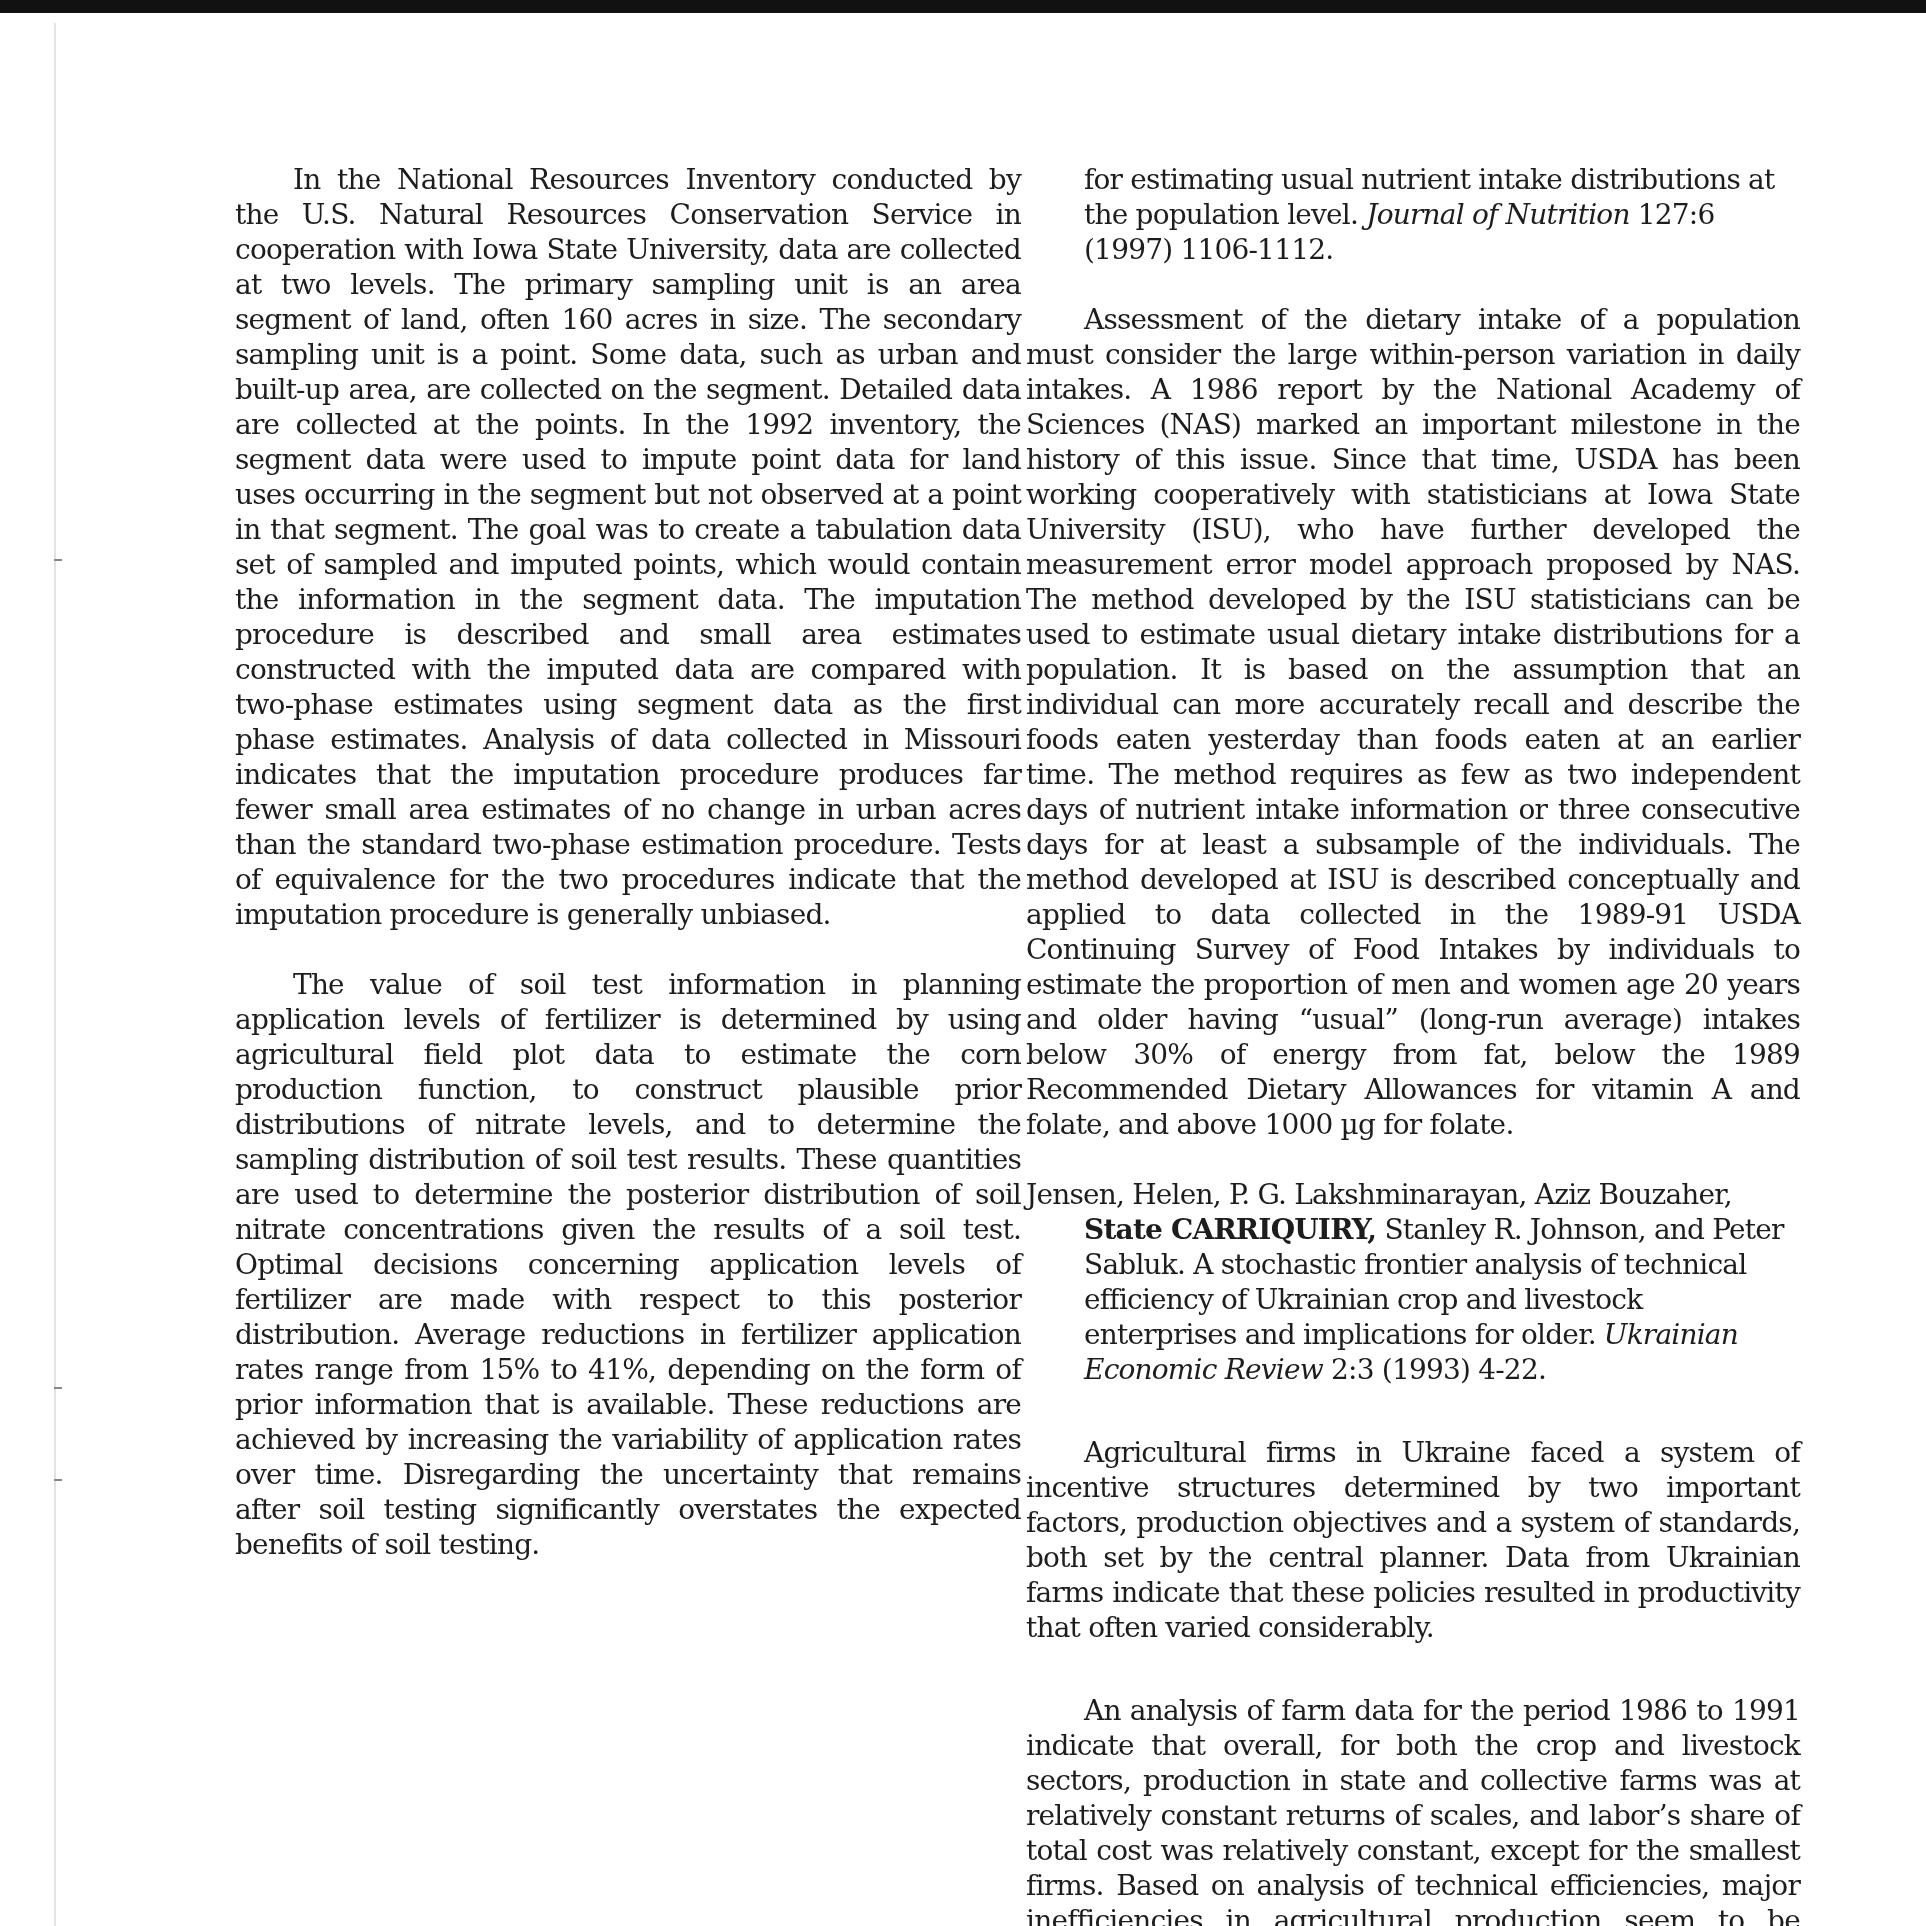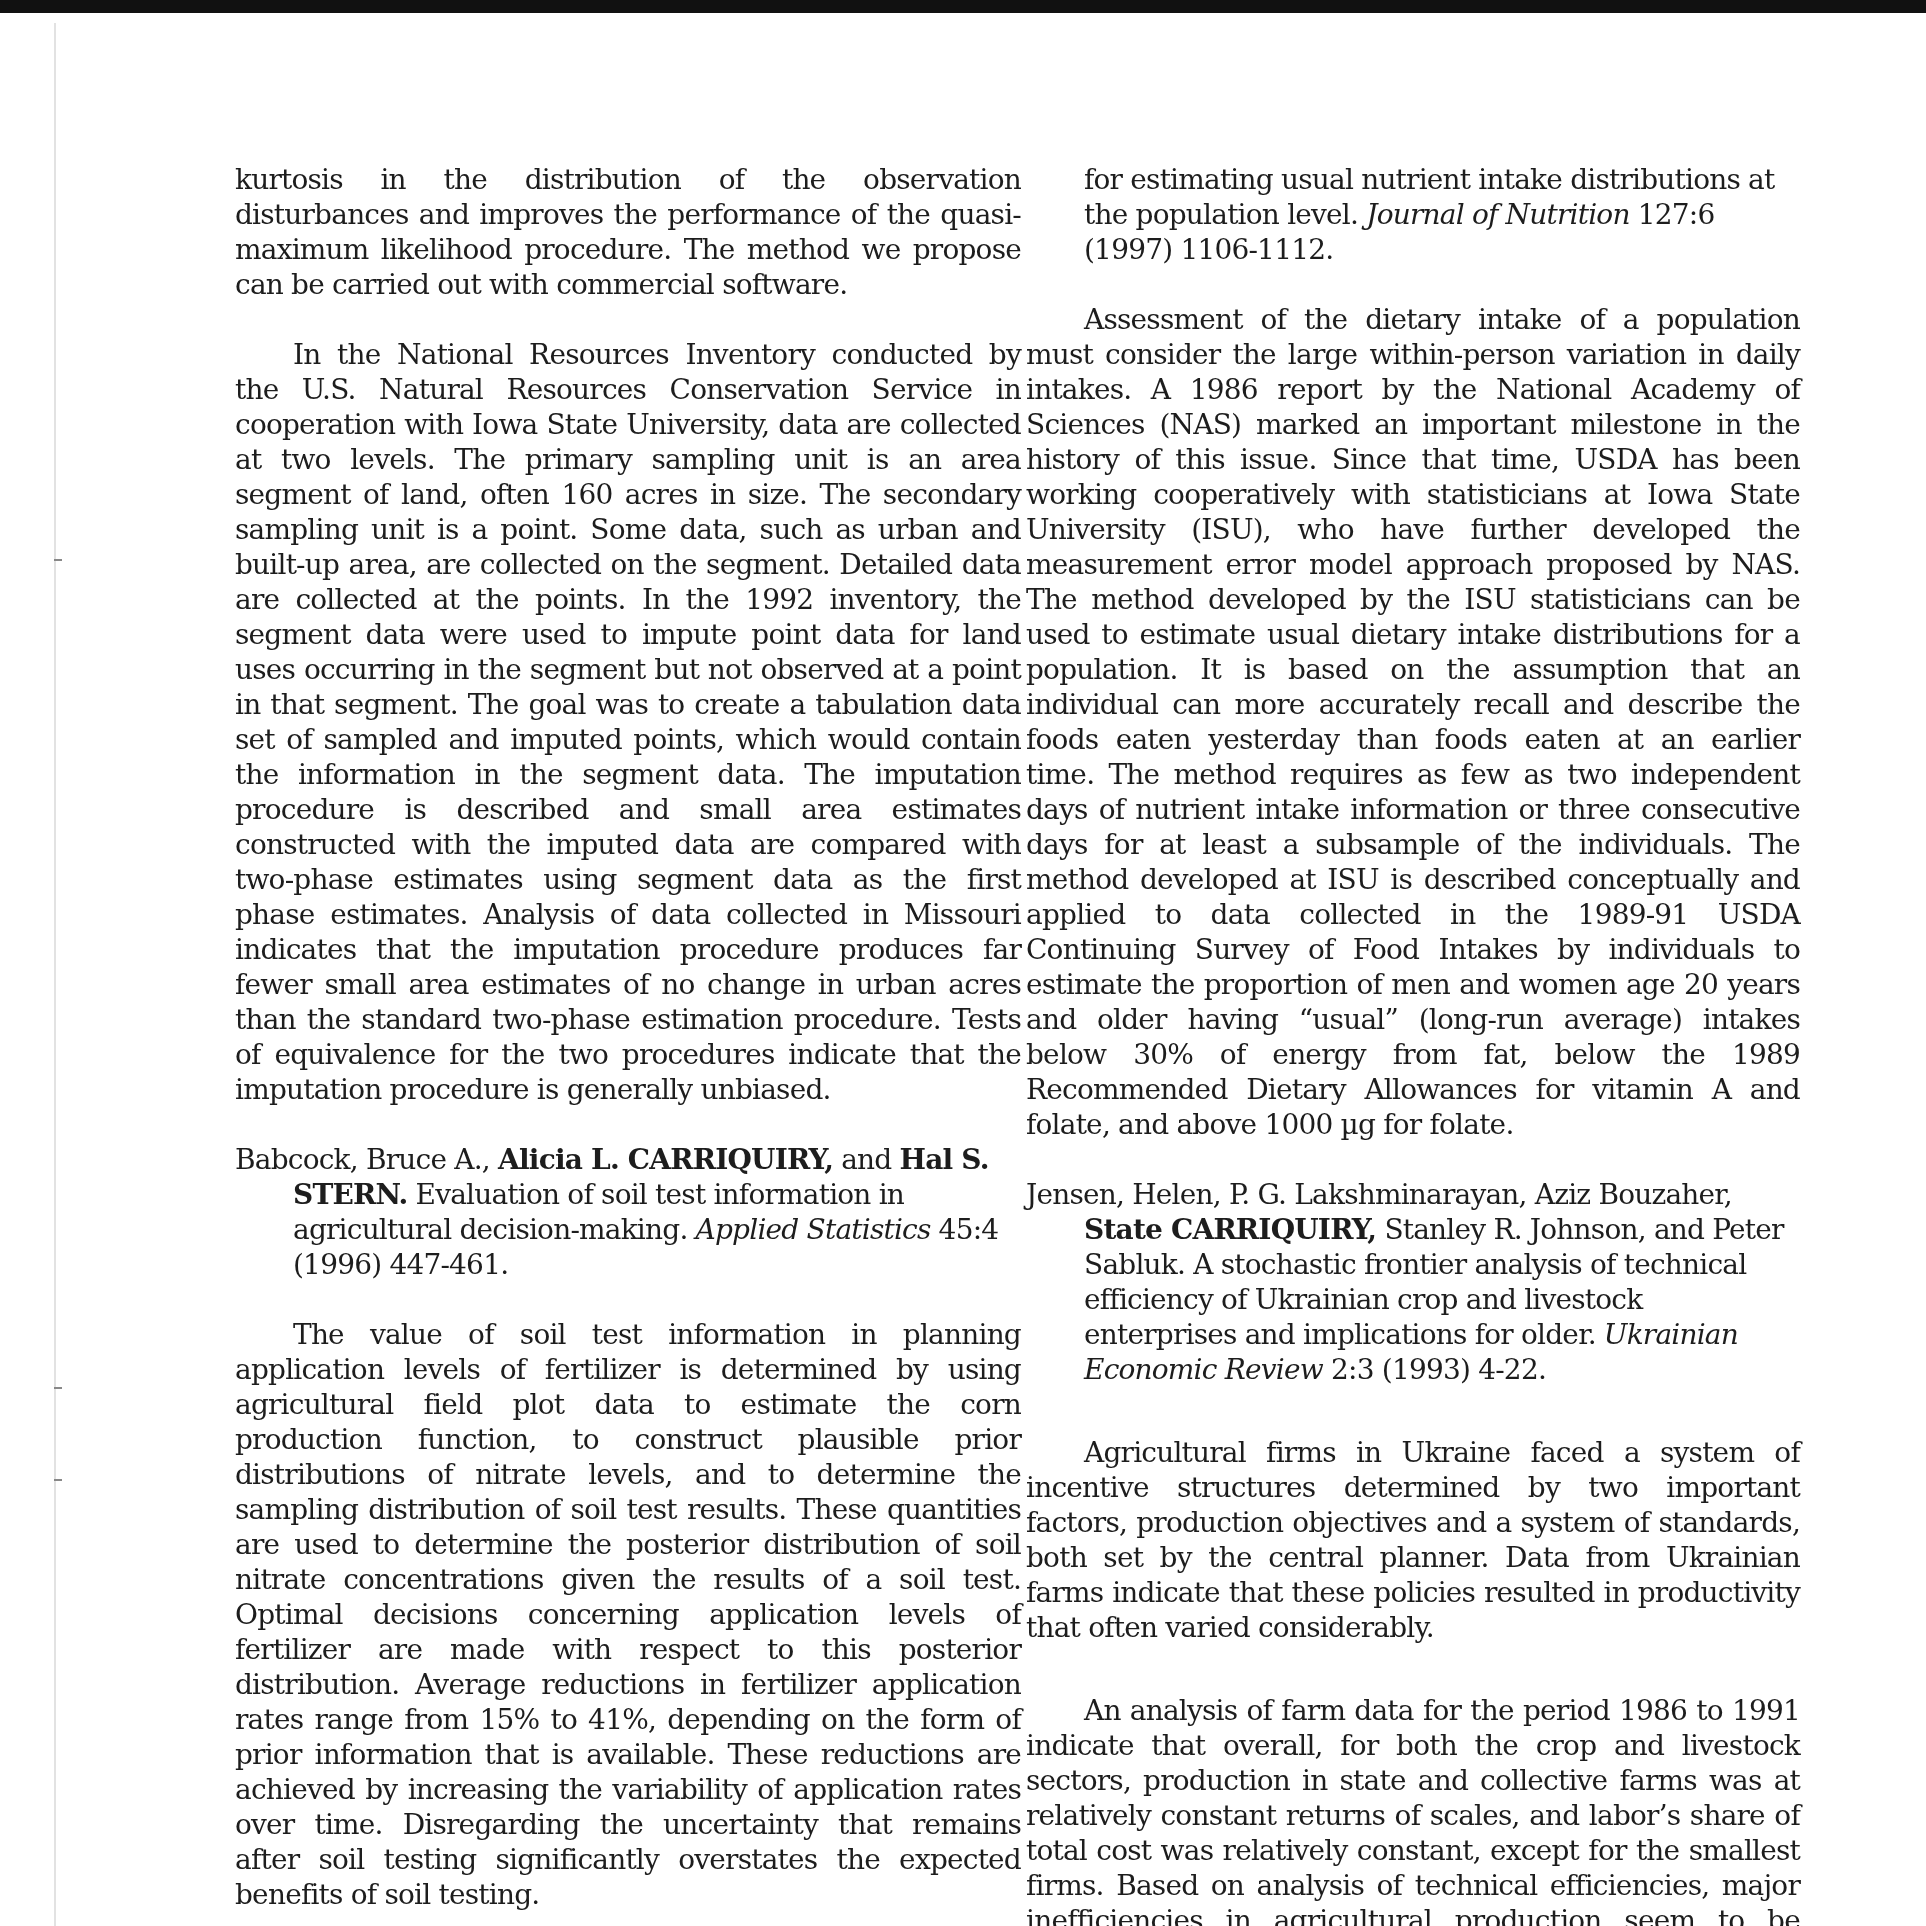--- a/index.html
+++ b/index.html
@@ -29,27 +29,23 @@
 </head>
 <body>
 
 <div class="topbar"></div>
 <div class="leftedge"></div>
 <div class="mark" style="top:559px"></div>
 <div class="mark" style="top:1387px"></div>
 <div class="mark" style="top:1479px"></div>
 
 <div class="col left">
-  <p class="para noindent">kurtosis in the distribution of the observation disturbances and improves the performance of the quasi-maximum likelihood procedure.  The method we propose can be carried out with commercial software.</p>
 
   <p class="para">In the National Resources Inventory conducted by the U.S. Natural Resources Conservation Service in cooperation with Iowa State University, data are collected at two levels. The primary sampling unit is an area segment of land, often 160 acres in size. The secondary sampling unit is a point. Some data, such as urban and built-up area, are collected on the segment. Detailed data are collected at the points. In the 1992 inventory, the segment data were used to impute point data for land uses occurring in the segment but not observed at a point in that segment. The goal was to create a tabulation data set of sampled and imputed points, which would contain the information in the segment data. The imputation procedure is described and small area estimates constructed with the imputed data are compared with two-phase estimates using segment data as the first phase estimates. Analysis of data collected in Missouri indicates that the imputation procedure produces far fewer small area estimates of no change in urban acres than the standard two-phase estimation procedure.  Tests of equivalence for the two procedures indicate that the imputation procedure is generally unbiased.</p>
 
-  <p class="cite">
-    <span>Babcock, Bruce A., </span><b>Alicia L. CARRIQUIRY,</b><span> and </span><b>Hal S. STERN.</b><span> Evaluation of soil test information in agricultural decision-making. </span><i>Applied Statistics</i><span> 45:4 (1996) 447-461.</span>
-  </p>
   <p class="para">The value of soil test information in planning application levels of fertilizer is determined by using agricultural field plot data to estimate the corn production function, to construct plausible prior distributions of nitrate levels, and to determine the sampling distribution of soil test results. These quantities are used to determine the posterior distribution of soil nitrate concentrations given the results of a soil test.  Optimal decisions concerning application levels of fertilizer are made with respect to this posterior distribution.  Average reductions in fertilizer application rates range from 15% to 41%, depending on the form of prior information that is available. These reductions are achieved by increasing the variability of application rates over time. Disregarding the uncertainty that remains after soil testing significantly overstates the expected benefits of soil testing.</p>
 
 </div>
 
 <div class="col right">
   <p class="cite" style="padding-left:58px;text-indent:0;">
     <span>for estimating usual nutrient intake distributions at the population level. </span><i>Journal of Nutrition</i><span> 127:6 (1997) 1106-1112.</span>
   </p>
   <p class="para">Assessment of the dietary intake of a population must consider the large within-person variation in daily intakes.  A 1986 report by the National Academy of Sciences (NAS) marked an important milestone in the history of this issue. Since that time, USDA has been working cooperatively with statisticians at Iowa State University (ISU), who have further developed the measurement error model approach proposed by NAS.  The method developed by the ISU statisticians can be used to estimate usual dietary intake distributions for a population.  It is based on the assumption that an individual can more accurately recall and describe the foods eaten yesterday than foods eaten at an earlier time.  The method requires as few as two independent days of nutrient intake information or three consecutive days for at least a subsample of the individuals.  The method developed at ISU is described conceptually and applied to data collected in the 1989-91 USDA Continuing Survey of Food Intakes by individuals to estimate the proportion of men and women age 20 years and older having “usual” (long-run average) intakes below 30% of energy from fat, below the 1989 Recommended Dietary Allowances for vitamin A and folate, and above 1000 µg for folate.</p>
 

